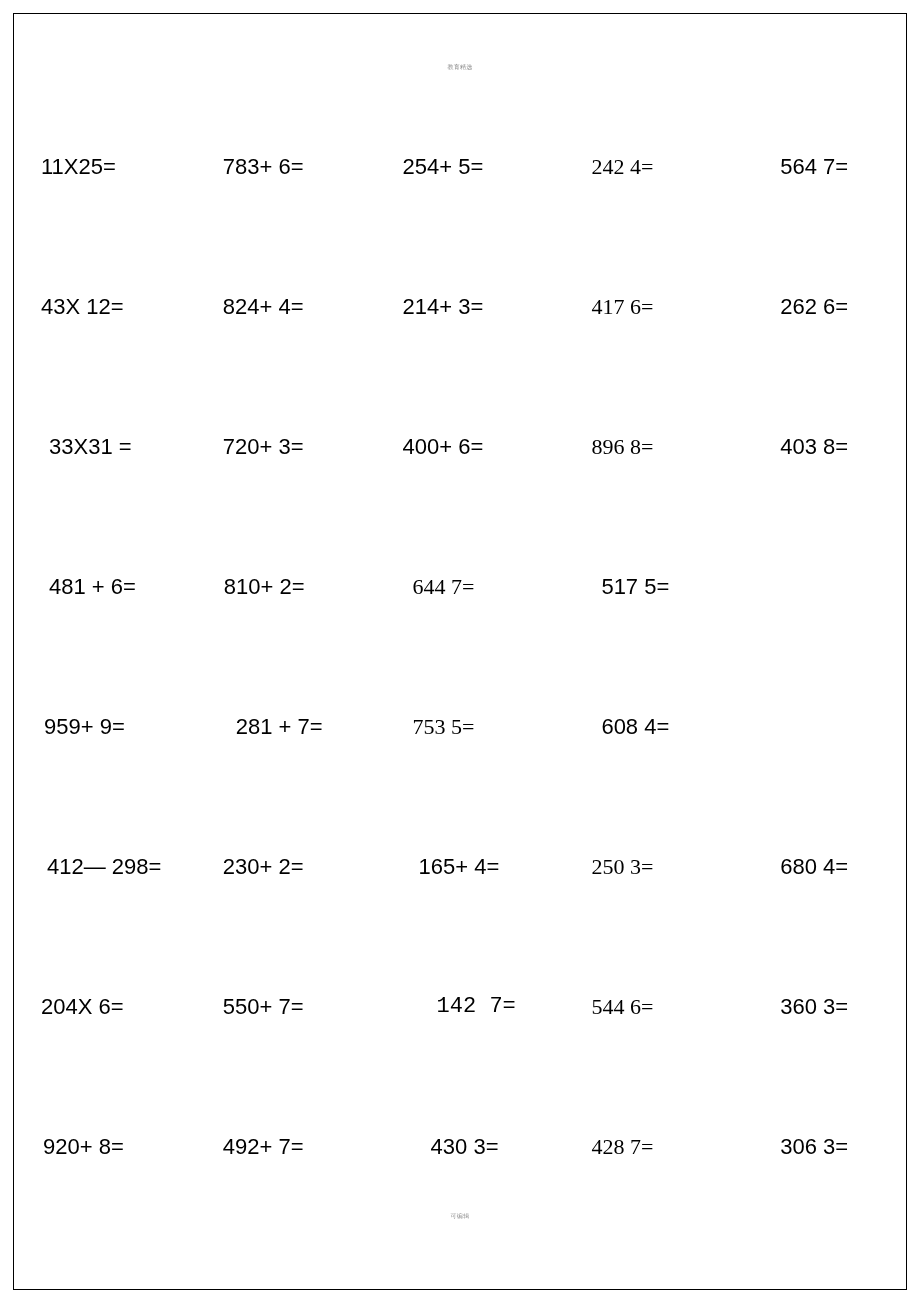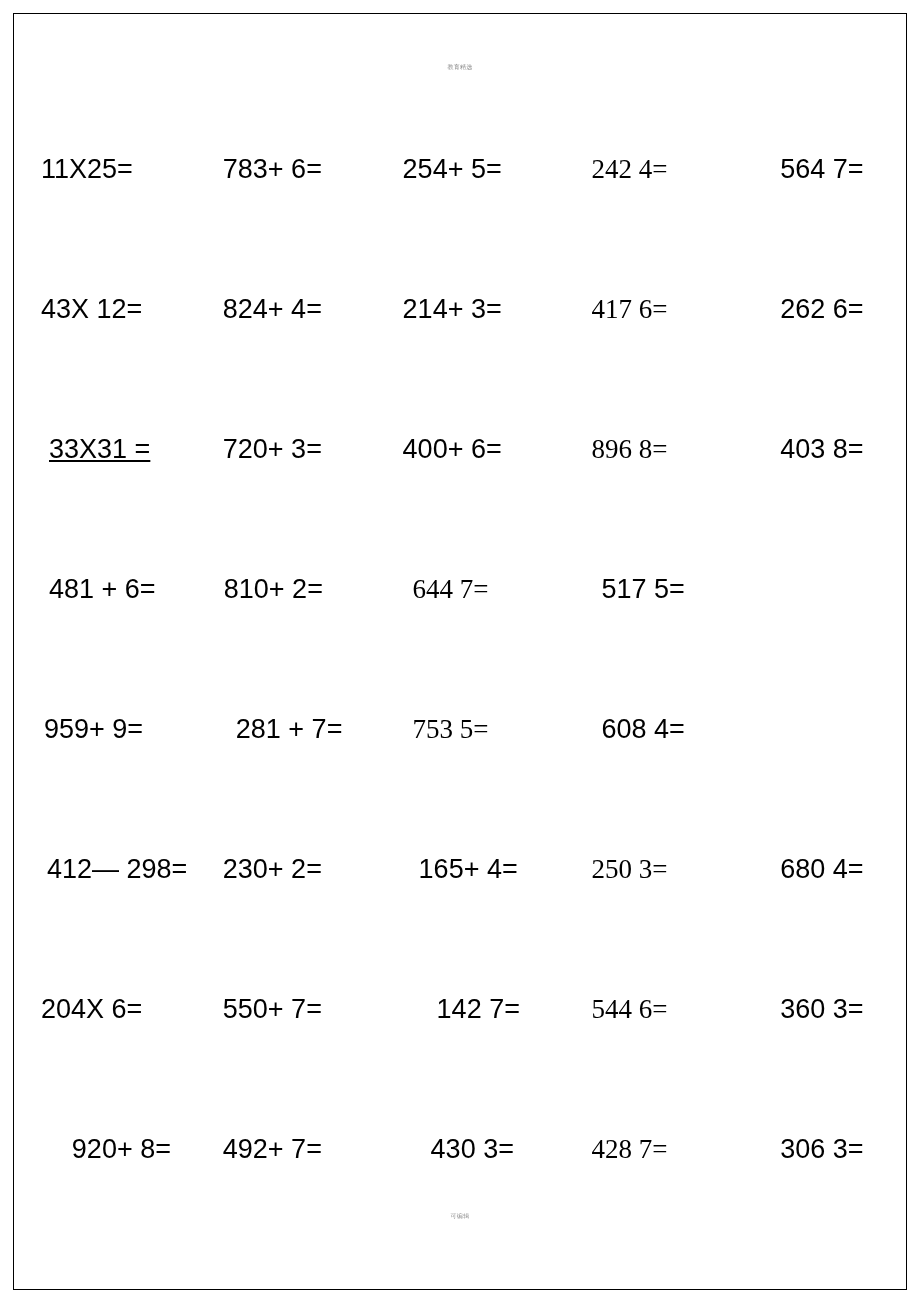--- a/index.html
+++ b/index.html
@@ -55,41 +55,41 @@
     width: 894px;
   }
   .prob-row {
     display: flex;
     height: 140px;
     align-items: flex-start;
   }
   .prob-cell {
     width: 178.8px;
     box-sizing: border-box;
-    font-size: 27px;
+    font-size: 22px;
     line-height: 1;
     color: #000000;
     white-space: pre;
     padding-top: 24px;
   }
   
   .col-1 { padding-left: 28px; }
   .col-2 { padding-left: 31px; }
   .col-3 { padding-left: 32px; }
   .col-4 { padding-left: 42px; font-family: Liberation Serif, serif; }
   .col-5 { padding-left: 52px; }
 
   
-  .nudge-r3c1 { padding-left: 36px; text-decoration: underline; }
+  .nudge-r3c1 { padding-left: 36px; }
   .nudge-r4c2 { padding-left: 36px; }
   .nudge-r5c3 { padding-left: 44px; }
   .nudge-r6c1 { padding-left: 34px; }
   .nudge-r6c3 { padding-left: 48px; }
-  .nudge-r7c3 { padding-left: 66px; }
-  .nudge-r8c1 { padding-left: 38px; text-align: center; }
+  .nudge-r7c3 { padding-left: 66px; font-family: Liberation Mono, monospace; }
+  .nudge-r8c1 { padding-left: 30px; }
   .nudge-r8c3 { padding-left: 60px; }
 
   .italic-num { font-style: italic; }
 </style>
 </head>
 <body>
 
 <div class="page">
 
   <div class="page-border"></div>

